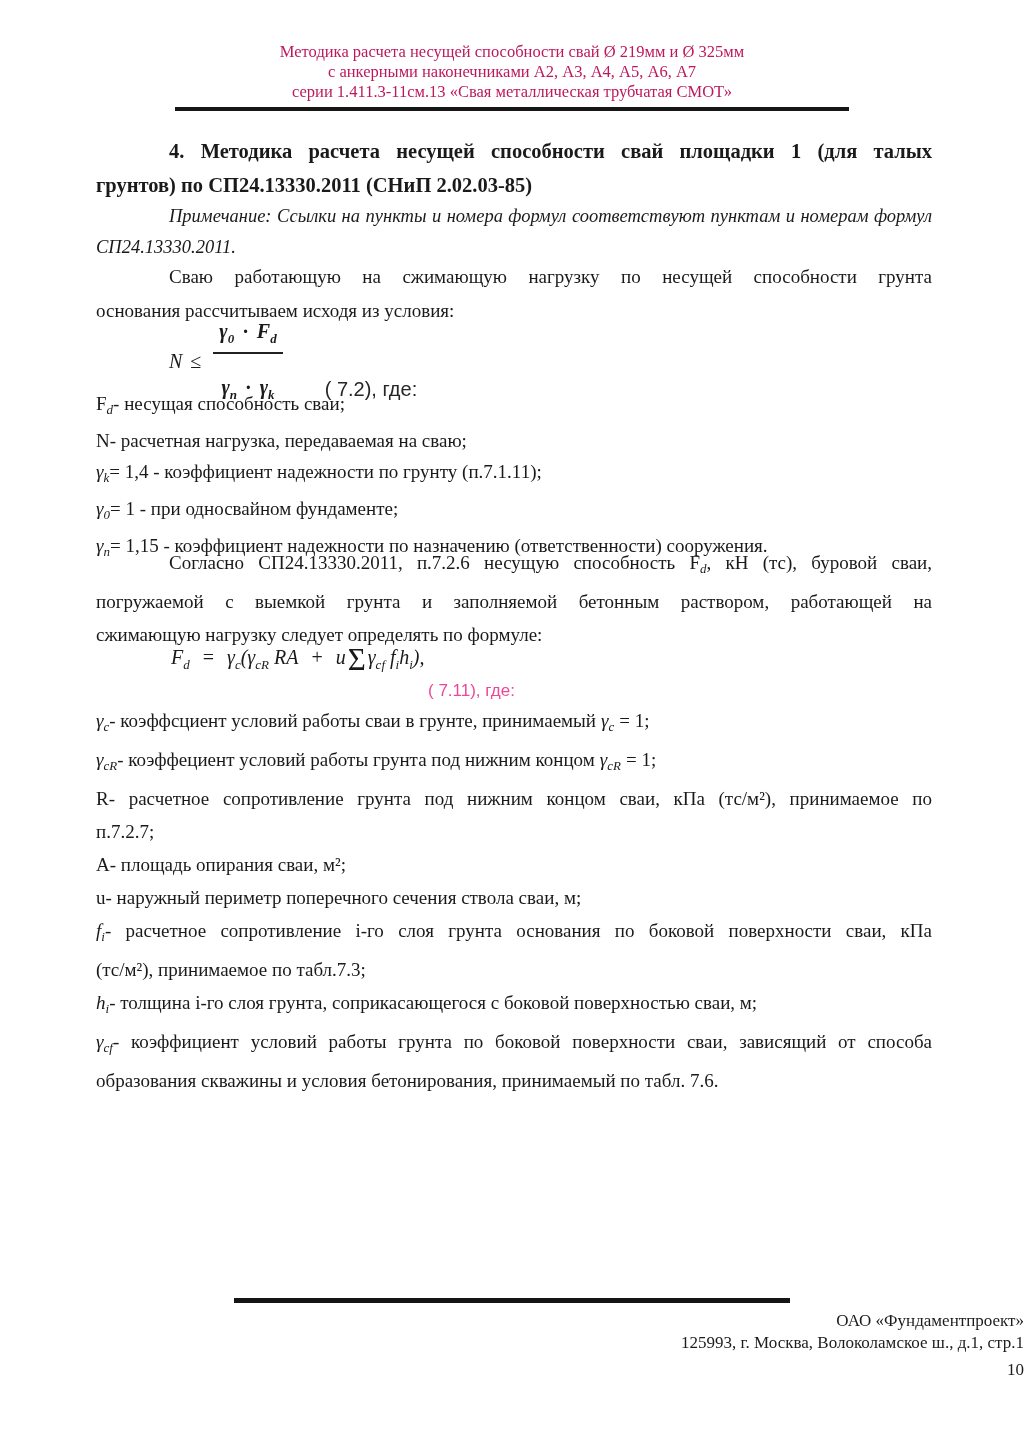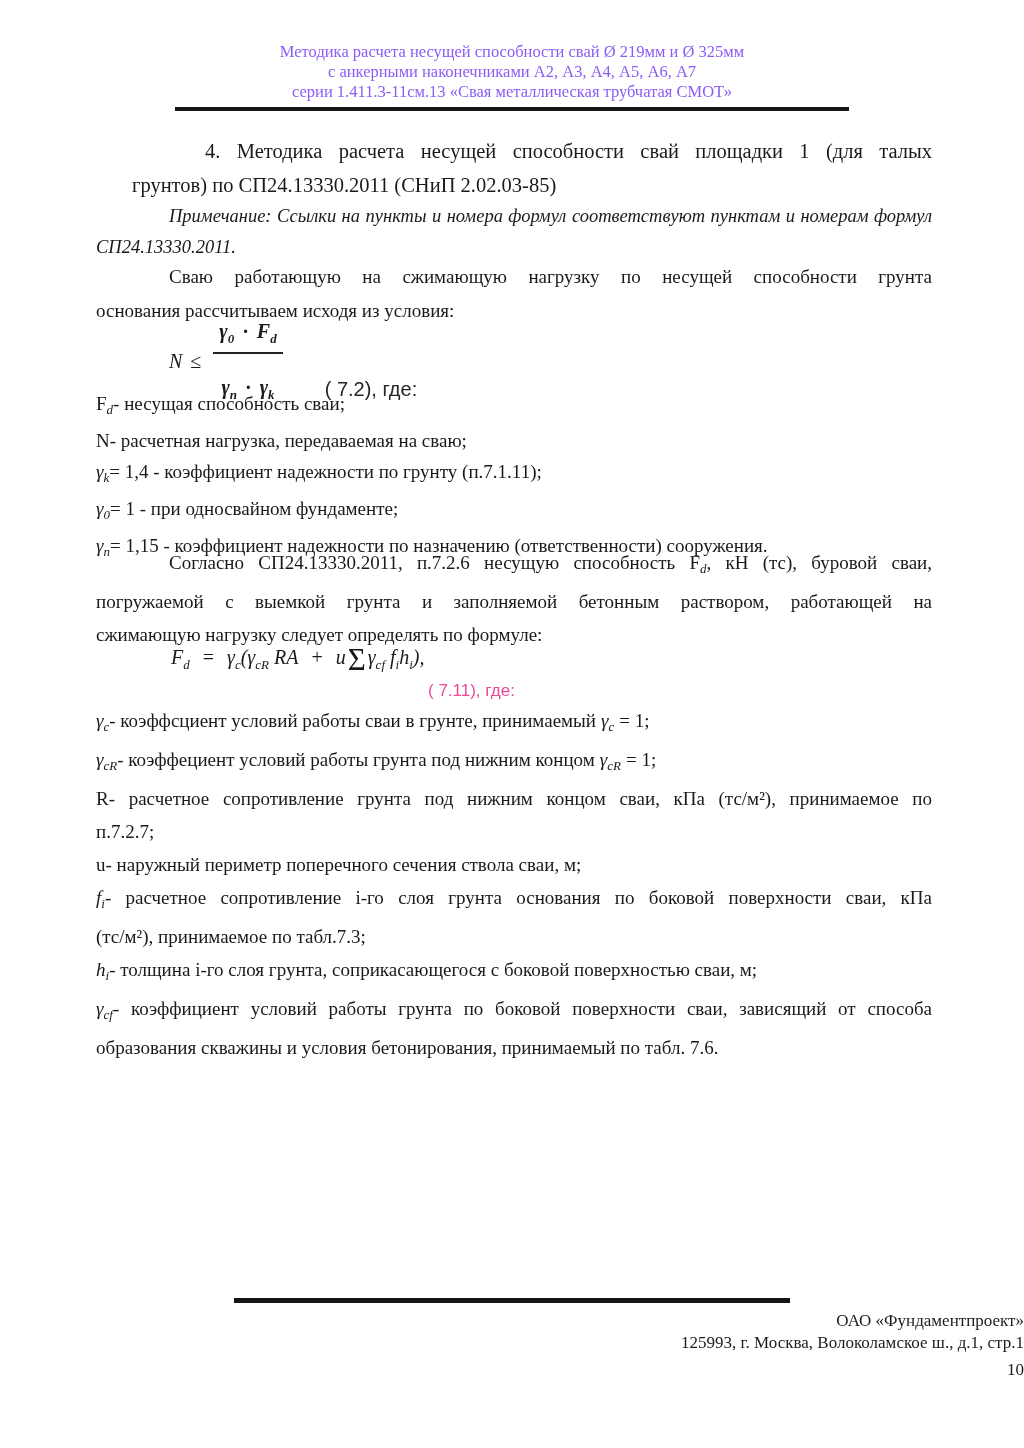--- a/index.html
+++ b/index.html
@@ -7,31 +7,31 @@
     position:relative;
     width:1024px; height:1448px;
     background:#ffffff;
     font-family:"Liberation Serif", serif;
     color:#1a1a1a;
     overflow:hidden;
   }
   
   .doc-header {
     position:absolute; top:42px; left:0; width:100%;
-    text-align:center; font-size:16.5px; line-height:20px; color:#8b5cf6;
+    text-align:center; font-size:16.5px; line-height:20px; color:#be185d;
   }
   .h-rule { width:674px; height:4px; background:#161616; margin:5px auto 0; }
   
   .content { position:absolute; left:96px; top:0; width:836px; height:100%; }
   .abs { position:absolute; left:0; right:0; }
   .line { display:block; }
   .jl { text-align:justify; text-align-last:justify; }
   .ind { text-indent:73px; }
   
-  .title { top:134px; font-weight:normal; font-size:20.5px; line-height:34px;margin-left:36px; }
+  .title { top:134px; font-weight:bold; font-size:20.5px; line-height:34px; }
   
   .note { top:201px; font-style:italic; font-size:18.5px; line-height:31px; }
   
   .para1 { top:260px; font-size:19px; line-height:34px; }
   .para2 { top:546px; font-size:19px; line-height:33px; }
   
   .defs1 { top:388px; font-size:19px; line-height:31px; }
   .defs2 { top:704px; font-size:19px; line-height:33px; }
   .term { margin-right:0; white-space:nowrap; }
   .term2 { margin:16px 5px; white-space:nowrap;text-align:center; }
@@ -158,20 +158,23 @@
         <span class="term"><span class="sym it">γ</span><span class="sb">c</span></span><span>- коэффсциент условий работы сваи в грунте, принимаемый</span><span class="term2"><span class="sym it">γ</span><span class="sb">c</span></span><span>= 1;</span>
       </div>
       <div class="line">
         <span class="term"><span class="sym it">γ</span><span class="sb">cR</span></span><span>- коэффециент условий работы грунта под нижним концом</span><span class="term2"><span class="sym it">γ</span><span class="sb">cR</span></span><span>= 1;</span>
       </div>
       <div>
         <div class="line jl"><span class="term"><span class="sym">R</span></span><span>- расчетное сопротивление грунта под нижним концом сваи, кПа (тс/м²), принимаемое по</span></div>
         <div class="line">п.7.2.7;</div>
       </div>
       <div class="line">
+        <span class="term"><span class="sym">A</span></span><span>- площадь опирания сваи, м²;</span>
+      </div>
+      <div class="line">
         <span class="term"><span class="sym">u</span></span><span>- наружный периметр поперечного сечения ствола сваи, м;</span>
       </div>
       <div>
         <div class="line jl"><span class="term"><span class="sym it">f</span><span class="sb">i</span></span><span>- расчетное сопротивление i-го слоя грунта основания по боковой поверхности сваи, кПа</span></div>
         <div class="line">(тс/м²), принимаемое по табл.7.3;</div>
       </div>
       <div class="line">
         <span class="term"><span class="sym it">h</span><span class="sb">i</span></span><span>- толщина i-го слоя грунта, соприкасающегося с боковой поверхностью сваи, м;</span>
       </div>
       <div>

